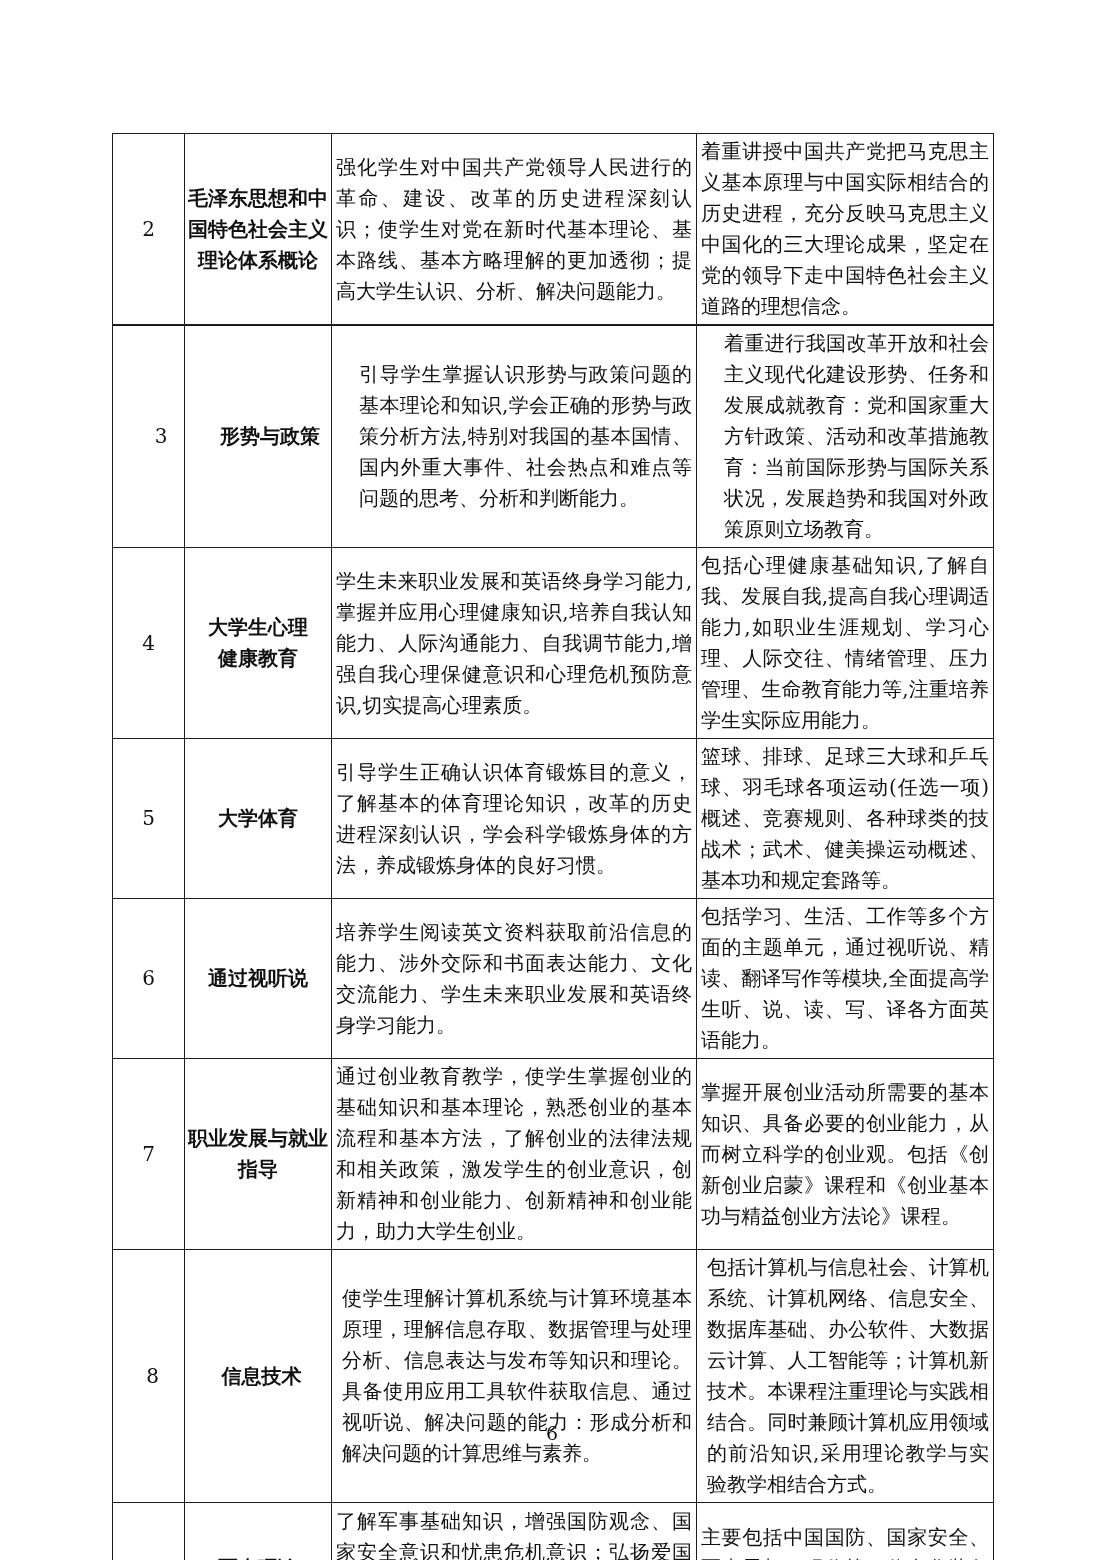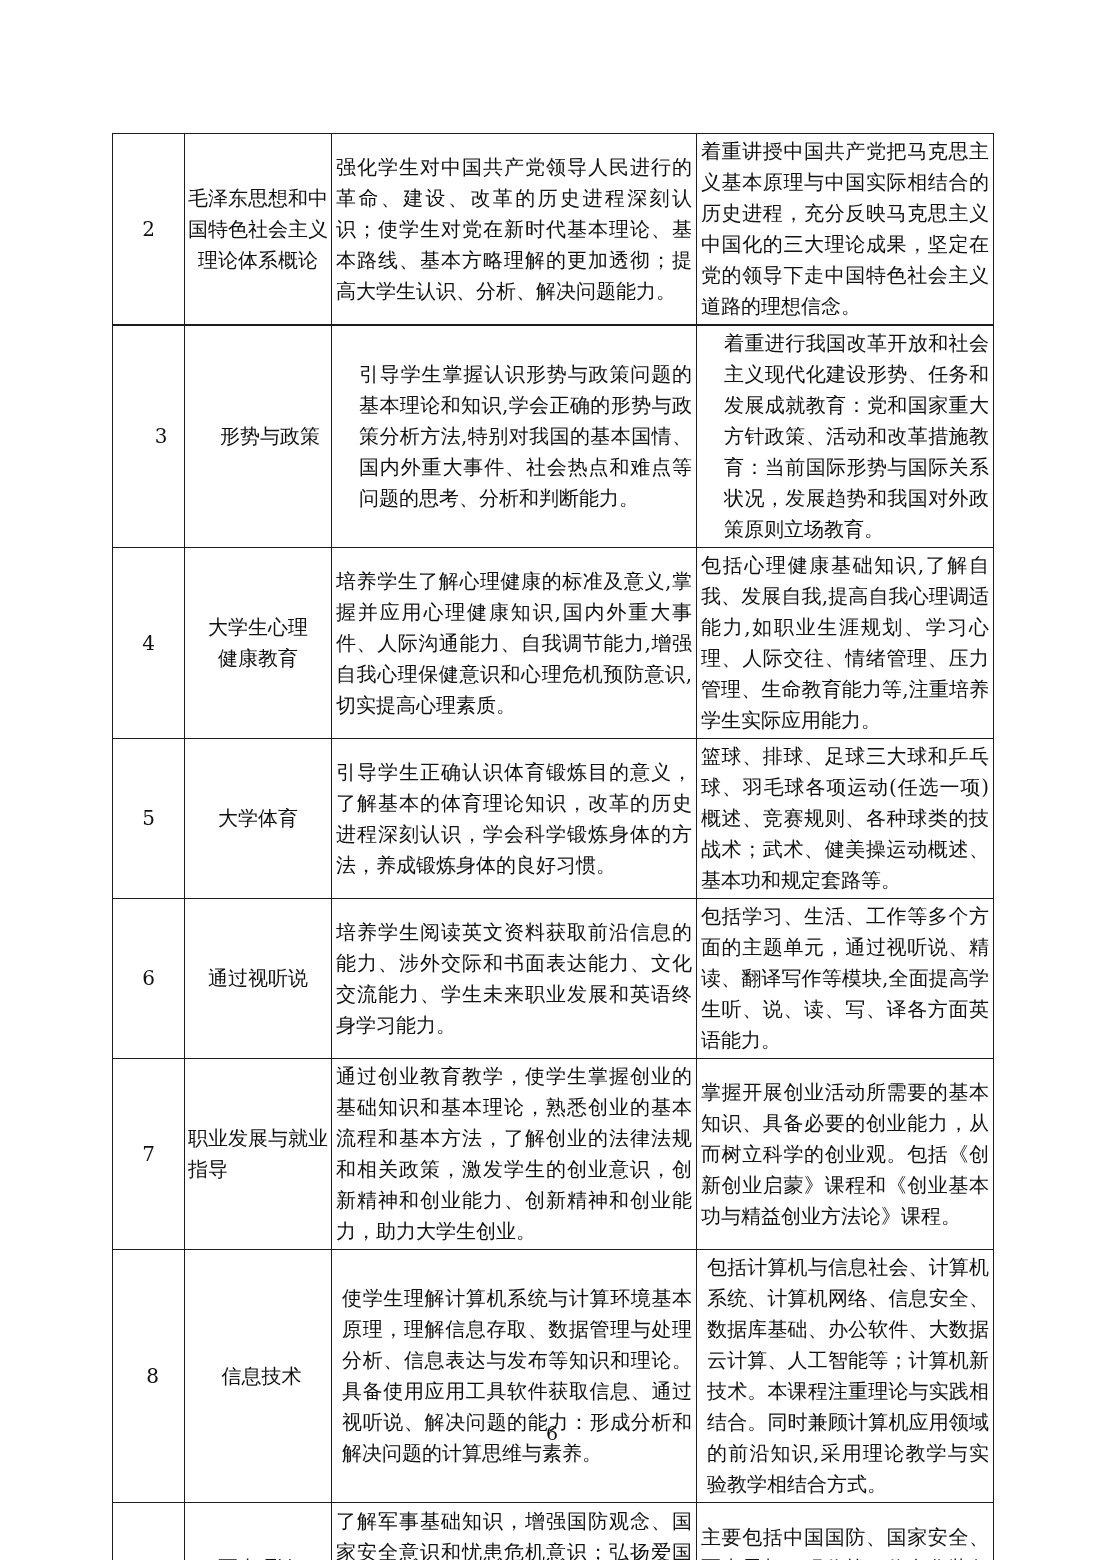--- a/index.html
+++ b/index.html
@@ -28,24 +28,24 @@
   table.course-table td {
     border: 1px solid #1c1c1c;
     vertical-align: middle;
     font-size: 20px;
     line-height: 1.55;
     color: #111111;
     overflow: hidden;
   }
   tr.thick-top td { border-top-width: 2px; padding-left: 27px; }
   .c-no   { text-align: center; padding: 0 2px; }
-  .c-name { text-align: center; white-space: pre-line; padding: 0 3px; }
+  .c-name { text-align: center; white-space: pre-line; padding: 0 3px; font-weight: bold; }
   .c-obj  { text-align: justify; padding: 2px 4px; }
   .c-cont { text-align: justify; padding: 2px 4px; }
-  .align-left { text-align: left; border-radius: 25px; }
+  .align-left { text-align: center; border-radius: 25px; }
   tr.r2 td { height: 183px; }
   tr.r3 td { height: 179px; }
   tr.r4 td { height: 162px; }
   tr.r5 td { height: 128px; }
   tr.r6 td { height: 122px; }
   tr.r7 td { height: 155px; }
   tr.r8 td { height: 203px; padding-left: 10px; }
   tr.r9 td { height: 126px; }
   .page-number {
     position: absolute;
@@ -80,21 +80,21 @@
       <tr class="r3 thick-top">
         <td class="c-no">3</td>
         <td class="c-name">形势与政策</td>
         <td class="c-obj">引导学生掌握认识形势与政策问题的基本理论和知识,学会正确的形势与政策分析方法,特别对我国的基本国情、国内外重大事件、社会热点和难点等问题的思考、分析和判断能力。</td>
         <td class="c-cont">着重进行我国改革开放和社会主义现代化建设形势、任务和发展成就教育：党和国家重大方针政策、活动和改革措施教育：当前国际形势与国际关系状况，发展趋势和我国对外政策原则立场教育。</td>
       </tr>
       <tr class="r4">
         <td class="c-no">4</td>
         <td class="c-name">大学生心理
 健康教育</td>
-        <td class="c-obj">培养学生了解心理健康的标准及意义,掌握并应用心理健康知识,国内外重大事件、人际沟通能力、自我调节能力,增强自我心理保健意识和心理危机预防意识,切实提高心理素质。</td>
+        <td class="c-obj">学生未来职业发展和英语终身学习能力,掌握并应用心理健康知识,培养自我认知能力、人际沟通能力、自我调节能力,增强自我心理保健意识和心理危机预防意识,切实提高心理素质。</td>
         <td class="c-cont">包括心理健康基础知识,了解自我、发展自我,提高自我心理调适能力,如职业生涯规划、学习心理、人际交往、情绪管理、压力管理、生命教育能力等,注重培养学生实际应用能力。</td>
       </tr>
       <tr class="r5">
         <td class="c-no">5</td>
         <td class="c-name">大学体育</td>
         <td class="c-obj">引导学生正确认识体育锻炼目的意义，了解基本的体育理论知识，改革的历史进程深刻认识，学会科学锻炼身体的方法，养成锻炼身体的良好习惯。</td>
         <td class="c-cont">篮球、排球、足球三大球和乒乓球、羽毛球各项运动(任选一项)概述、竞赛规则、各种球类的技战术；武术、健美操运动概述、基本功和规定套路等。</td>
       </tr>
       <tr class="r6">
         <td class="c-no">6</td>

